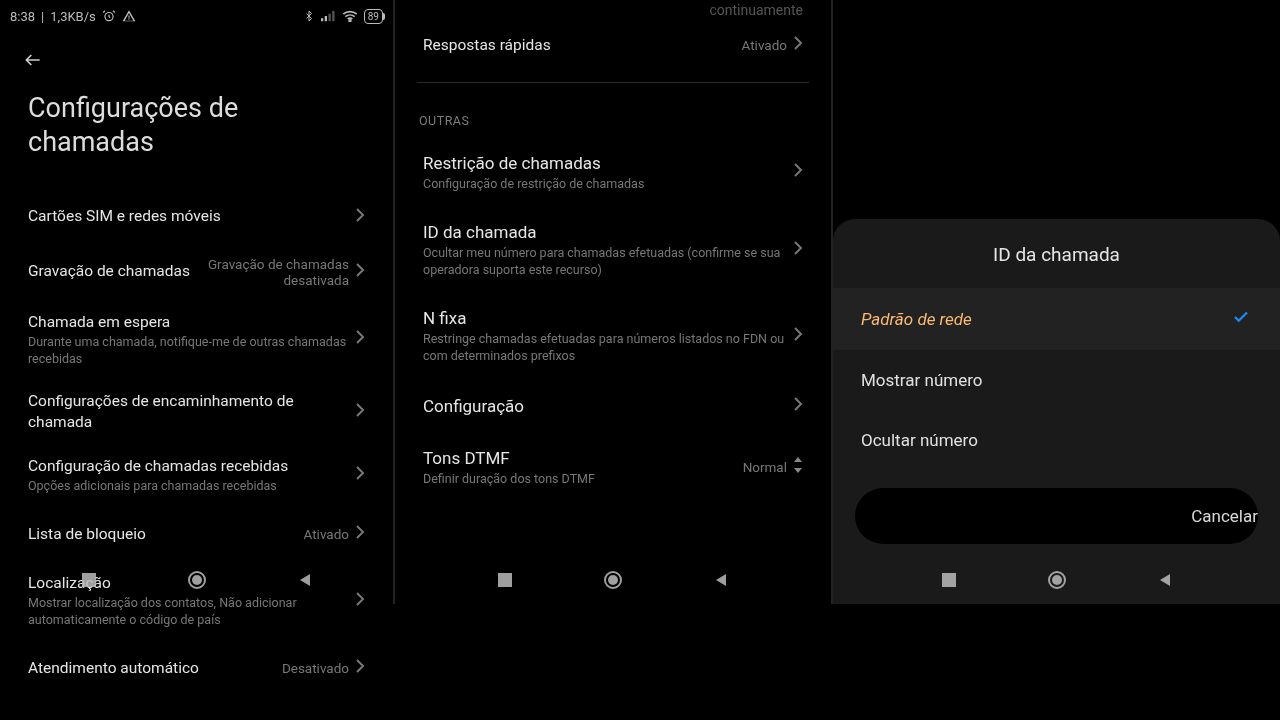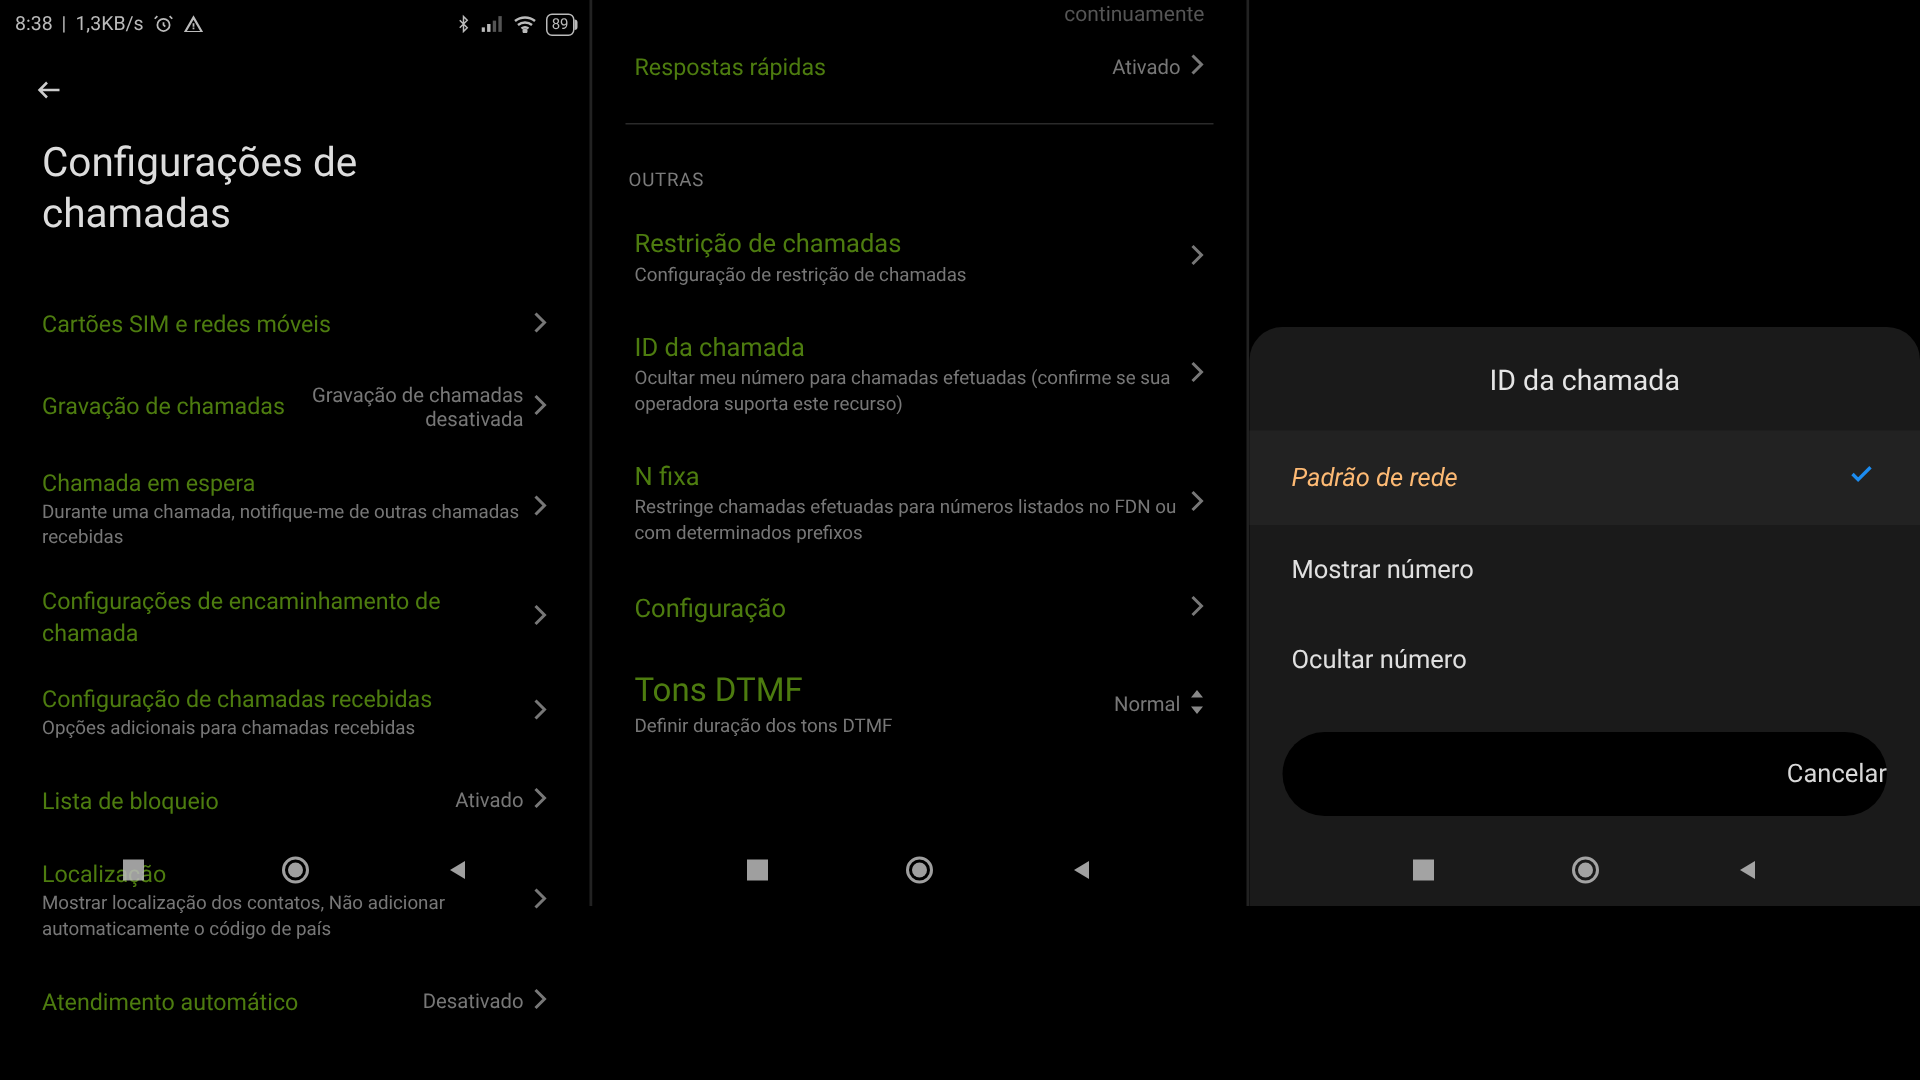--- a/index.html
+++ b/index.html
@@ -17,21 +17,21 @@
   .navbar { position: absolute; bottom: 0; left: 0; right: 0; height: 44px; display: flex; align-items: center; justify-content: center; gap: 90px; }
   .navbar svg { opacity: .85; }
   
   .back-row { padding: 18px 20px 0 20px; }
   
   .page-title { font-size: 27px; font-weight: 400; color: #ddd; padding: 18px 28px 30px 28px; line-height: 1.25; }
   
   .list { padding: 0 14px; }
   .item { display: flex; align-items: center; padding: 12px 14px; min-height: 54px; }
   .item-text { flex: 1; min-width: 0; padding-right: 8px; }
-  .item-title { font-size: 15.5px; color: #4d7c0f; line-height: 1.3; }
+  .item-title { font-size: 15.5px; color: #e5e5e5; line-height: 1.3; }
   .item-sub { font-size: 12.5px; color: #777; line-height: 1.35; margin-top: 2px; }
   .item-value { font-size: 13.5px; color: #777; margin-right: 6px; text-align: right; max-width: 150px; }
   .chev { flex: 0 0 auto; color: #666; }
   .section-header { font-size: 12.5px; letter-spacing: 0.5px; color: #7b7b7b; padding: 20px 24px 10px; }
   
   .frag-top { text-align: right; padding: 2px 28px 0 0; color: #555; font-size: 14px; }
   .divider { height:1px; background:#2a2a2a; margin: 10px 22px; }
   
   .dialog-backdrop { position:absolute; inset:0; background:#000; display:flex; align-items:flex-end; }
   .dialog { width:100%; background:#1a1a1a; border-radius: 22px 22px 0 0; padding-bottom: 60px; }
@@ -239,21 +239,21 @@
         <div class="item" style="padding-top: 14px; padding-bottom: 14px;">
           <div class="item-text">
             <div class="item-title" style="font-size:17px">Configuração</div>
           </div>
           <span class="chev"><svg width="10" height="16" viewBox="0 0 10 16" fill="none" stroke="#777" stroke-width="2">
               <path d="M2 2l6 6-6 6"></path>
             </svg></span>
         </div>
         <div class="item" style="padding-top: 14px; padding-bottom: 14px;">
           <div class="item-text">
-            <div class="item-title" style="font-size:22px">Tons DTMF</div>
+            <div class="item-title" style="font-size:17px">Tons DTMF</div>
             <div class="item-sub">Definir duração dos tons DTMF</div>
           </div>
           <div class="item-value">Normal</div>
           <span class="chev"><svg width="10" height="16" viewBox="0 0 10 16" fill="#888">
               <path d="M5 0l4 5H1zM5 16l4-5H1z"></path>
             </svg></span>
         </div>
       </div>
 
     <div class="navbar">

